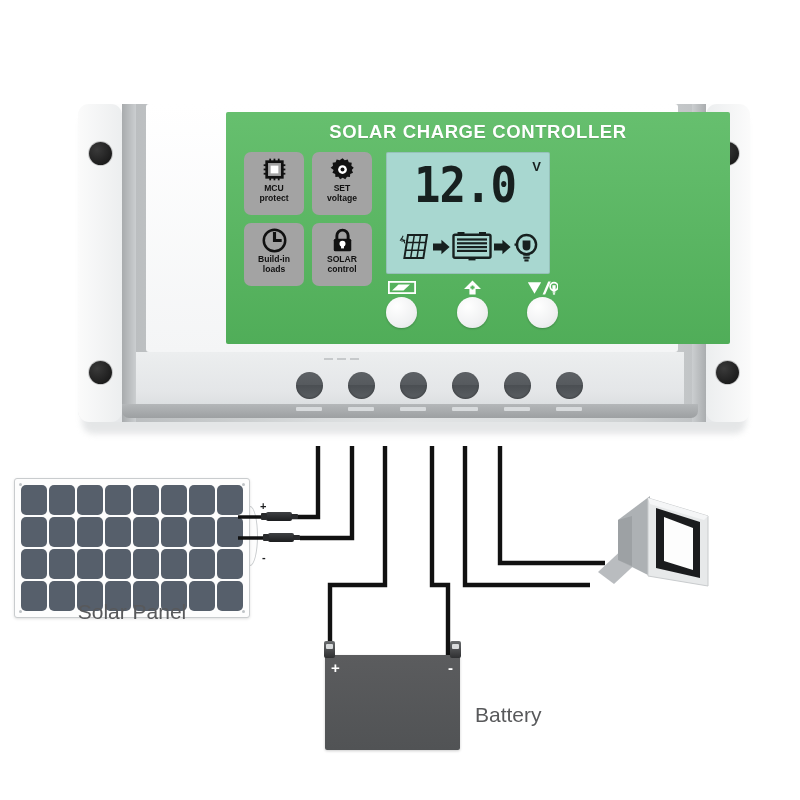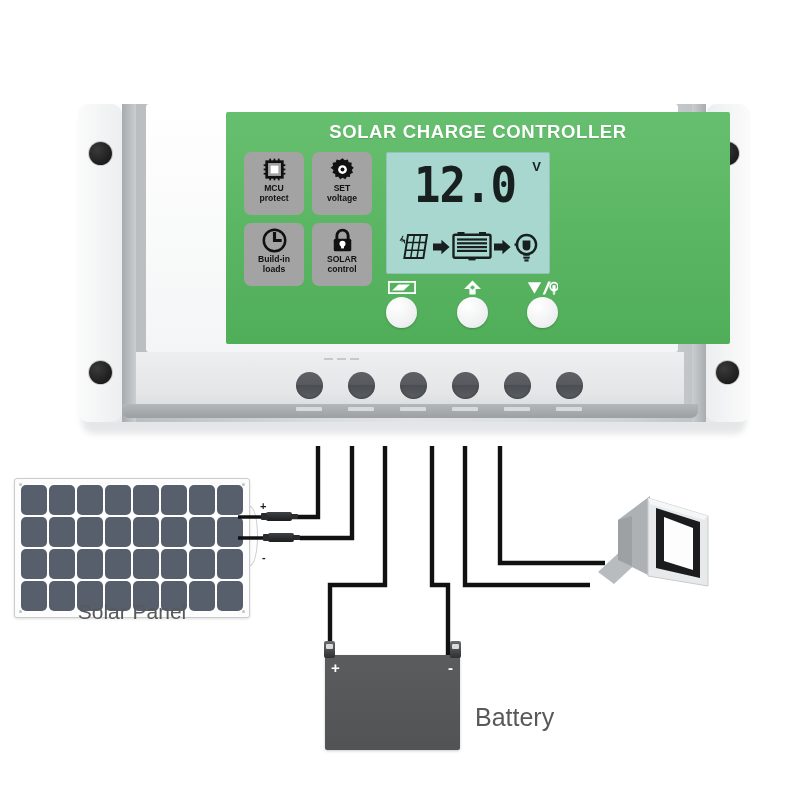--- a/index.html
+++ b/index.html
@@ -148,21 +148,21 @@
   #battery{position:absolute;left:325px;top:655px;width:135px;height:95px;}
   .bat-box{position:absolute;inset:0;background:linear-gradient(180deg,#5b5c5e,#515355);
      border-radius:2px;box-shadow:0 1px 3px rgba(0,0,0,.2);}
   .bat-sign{position:absolute;top:5px;color:#fff;font-size:15px;font-weight:700;line-height:1;}
   .bat-sign.p{left:6px;}
   .bat-sign.m{right:7px;}
   .clamp{position:absolute;width:11px;height:17px;
      background:linear-gradient(180deg,#6a6c6e,#2e2f31);border-radius:2px;}
   .clamp::after{content:"";position:absolute;left:2px;top:3px;width:7px;height:5px;
      background:#d9dbdc;border-radius:1px;}
-  .bat-caption{position:absolute;left:150px;top:48px;font-size:25px;color:#58595b;white-space:nowrap;}
+  .bat-caption{position:absolute;left:150px;top:48px;font-size:21px;color:#58595b;white-space:nowrap;}
 
   
   #load{position:absolute;left:592px;top:490px;width:130px;height:110px;}
   .load-caption{position:absolute;left:592px;top:598px;width:130px;text-align:center;
      font-size:21px;color:#58595b;}
 </style>
 </head>
 <body>
 
 <div id="stage">

